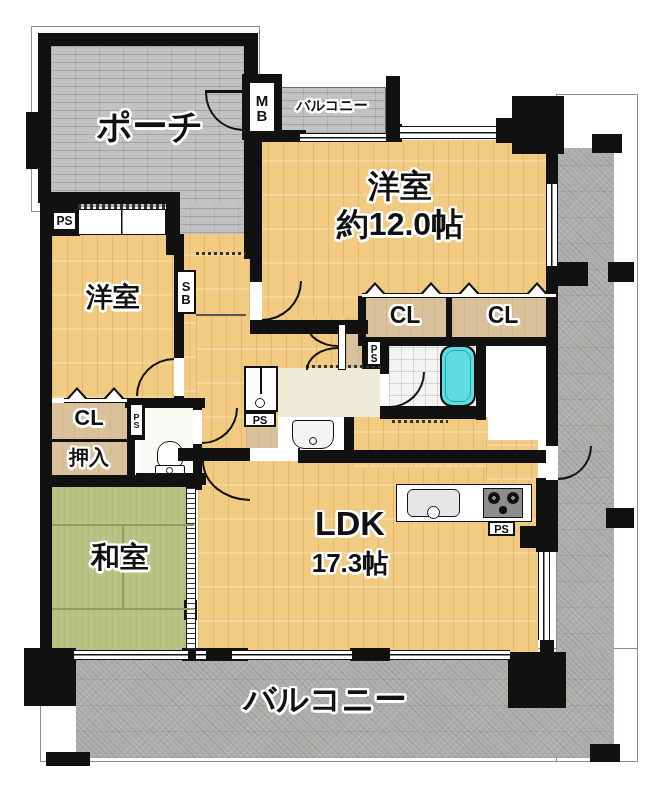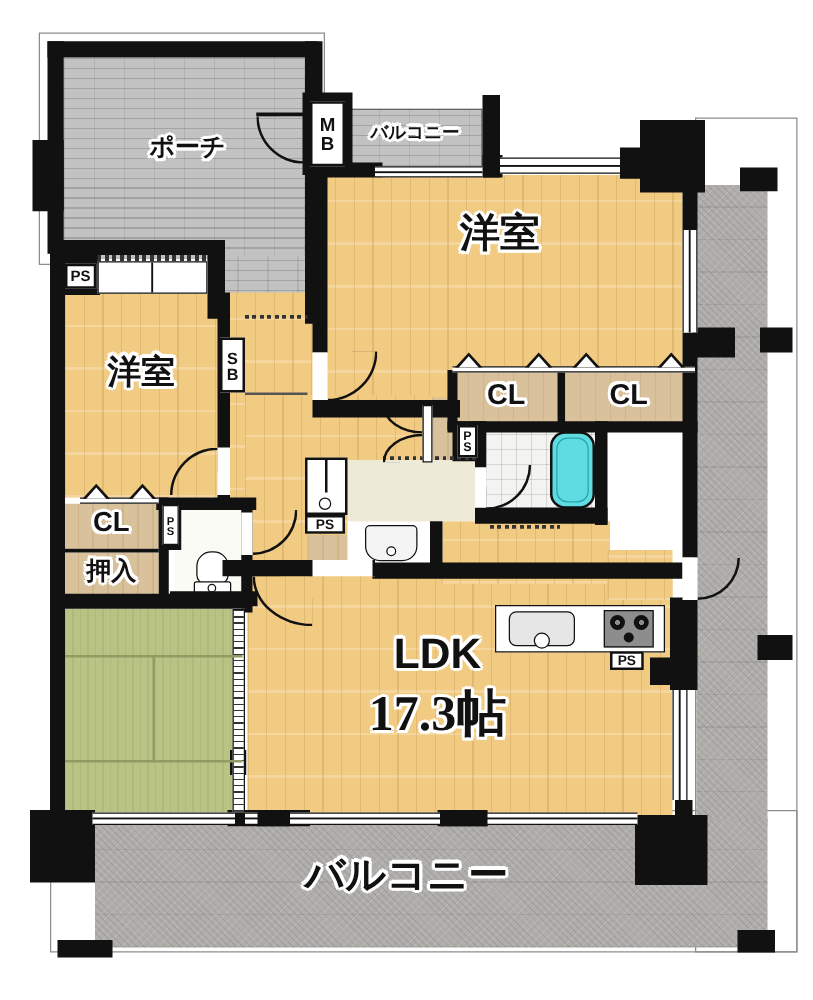--- a/index.html
+++ b/index.html
@@ -245,25 +245,27 @@
   <div class="whitebox" style="left:130px;top:404px;width:13px;height:32px;font-size:9px;border-width:1.5px;">
     <span class="vtext">PS</span>
   </div>
   <div class="whitebox" style="left:244px;top:412px;width:32px;height:15px;font-size:11px;">
     <span>PS</span>
   </div>
   <div class="whitebox" style="left:488px;top:521px;width:27px;height:15px;font-size:11px;">
     <span>PS</span>
   </div>
 
-  <div class="ol" style="left:80px;top:108px;width:140px;font-size:20px;">ポーチ</div>
+  <div class="ol" style="left:80px;top:108px;width:140px;font-size:35px;">ポーチ</div>
   <div class="ol" style="left:282px;top:98px;width:100px;font-size:14px;">バルコニー</div>
   <div class="ol" style="left:320px;top:170px;width:160px;font-size:32px;">洋室</div>
+  <div class="ol" style="left:300px;top:208px;width:200px;font-size:32px;">約12.0帖</div>
   <div class="ol" style="left:50px;top:283px;width:126px;font-size:27px;">洋室</div>
   <div class="ol" style="left:380px;top:303px;width:50px;font-size:23px;">CL</div>
   <div class="ol" style="left:478px;top:303px;width:50px;font-size:23px;">CL</div>
   <div class="ol" style="left:62px;top:406px;width:54px;font-size:22px;">CL</div>
   <div class="ol" style="left:58px;top:447px;width:62px;font-size:20px;">押入</div>
+  <div class="ol" style="left:50px;top:542px;width:140px;font-size:29px;">和室</div>
   <div class="ol" style="left:250px;top:506px;width:200px;font-size:34px;">LDK</div>
-  <div class="ol" style="left:240px;top:550px;width:220px;font-size:40px;font-family:Liberation Serif, serif;">17.3帖</div>
+  <div class="ol" style="left:240px;top:550px;width:220px;font-size:26px;">17.3帖</div>
   <div class="ol" style="left:215px;top:683px;width:220px;font-size:32px;">バルコニー</div>
 
 </div>
 
 </body></html>

